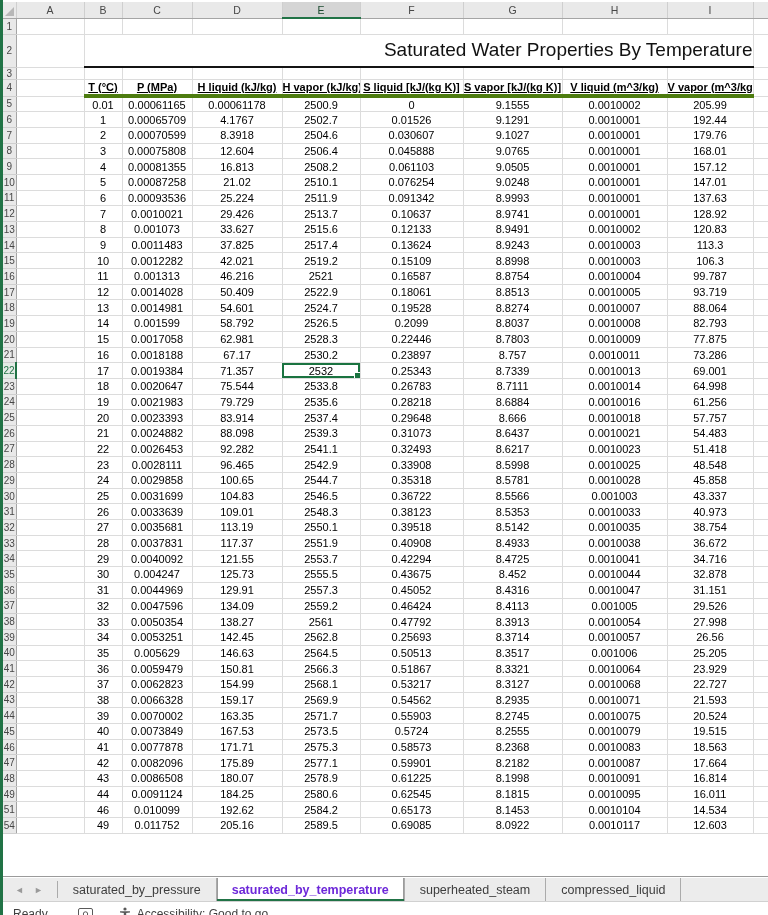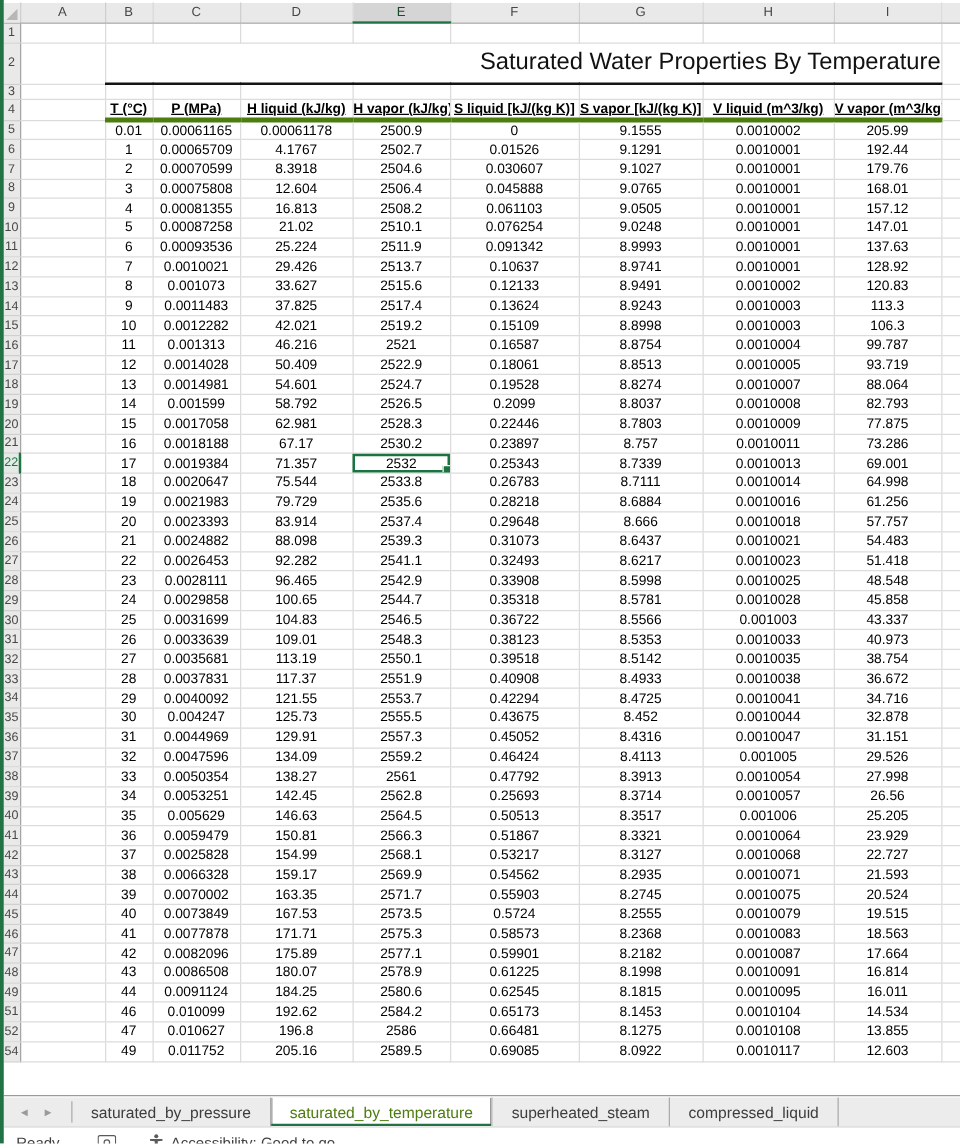--- a/index.html
+++ b/index.html
@@ -37,21 +37,21 @@
                border-left:1px solid #fff;border-top:1px solid #fff;}
 
   
   .tab-bar{position:absolute;left:3px;top:878px;width:765px;height:23px;background:#ececec;
            display:flex;align-items:stretch;z-index:10;}
   .nav-arrows{display:flex;align-items:center;gap:10px;padding:0 14px 0 12px;color:#9a9a9a;font-size:9px;}
   .nav-arrows span{cursor:default;}
   .tab-sep{width:1px;background:#ababab;margin:3px 0;}
   .tab{display:flex;align-items:center;justify-content:center;padding:0 15px;font-size:12.5px;
        color:#3d3d3d;border-right:1px solid #ababab;position:relative;background:transparent;}
-  .tab.active{background:#fff;color:#4d7c0f;font-weight:normal;box-shadow:inset 0 -2px 0 #217346,inset 1px 0 0 #9b9b9b,inset -1px 0 0 #9b9b9b;}
+  .tab.active{background:#fff;color:#6d28d9;font-weight:bold;box-shadow:inset 0 -2px 0 #217346,inset 1px 0 0 #9b9b9b,inset -1px 0 0 #9b9b9b;}
 
   
   .status-bar{position:absolute;left:3px;top:901px;width:765px;height:22px;background:#fff;
               border-top:1px solid #d1d1d1;display:flex;align-items:flex-start;padding:5px 0 0 10px;
               box-sizing:border-box;font-size:12px;color:#3f3f3f;}
   .status-bar .ready{margin-right:30px;}
   .sb-icon{display:inline-block;margin-right:26px;margin-top:1px;}
   .access-group{display:flex;align-items:flex-start;gap:6px;}
 </style>
 </head>
@@ -612,21 +612,21 @@
             <td class="cell">0.51867</td>
             <td class="cell">8.3321</td>
             <td class="cell">0.0010064</td>
             <td class="cell">23.929</td>
             <td class="cell"></td>
           </tr>
           <tr class="data">
             <td class="rowhdr">42</td>
             <td class="cell"></td>
             <td class="cell">37</td>
-            <td class="cell">0.0025828</td>
+            <td class="cell">0.0062823</td>
             <td class="cell">154.99</td>
             <td class="cell">2568.1</td>
             <td class="cell">0.53217</td>
             <td class="cell">8.3127</td>
             <td class="cell">0.0010068</td>
             <td class="cell">22.727</td>
             <td class="cell"></td>
           </tr>
           <tr class="data">
             <td class="rowhdr">43</td>
@@ -723,33 +723,20 @@
             <td class="rowhdr">51</td>
             <td class="cell"></td>
             <td class="cell">46</td>
             <td class="cell">0.010099</td>
             <td class="cell">192.62</td>
             <td class="cell">2584.2</td>
             <td class="cell">0.65173</td>
             <td class="cell">8.1453</td>
             <td class="cell">0.0010104</td>
             <td class="cell">14.534</td>
-            <td class="cell"></td>
-          </tr>
-          <tr class="data">
-            <td class="rowhdr">52</td>
-            <td class="cell"></td>
-            <td class="cell">47</td>
-            <td class="cell">0.010627</td>
-            <td class="cell">196.8</td>
-            <td class="cell">2586</td>
-            <td class="cell">0.66481</td>
-            <td class="cell">8.1275</td>
-            <td class="cell">0.0010108</td>
-            <td class="cell">13.855</td>
             <td class="cell"></td>
           </tr>
           <tr class="data">
             <td class="rowhdr">54</td>
             <td class="cell"></td>
             <td class="cell">49</td>
             <td class="cell">0.011752</td>
             <td class="cell">205.16</td>
             <td class="cell">2589.5</td>
             <td class="cell">0.69085</td>

